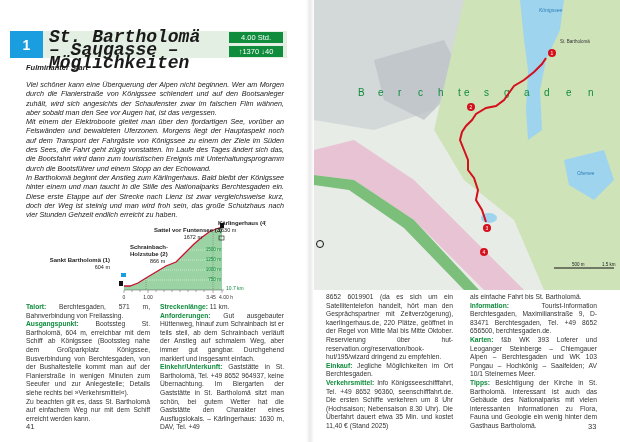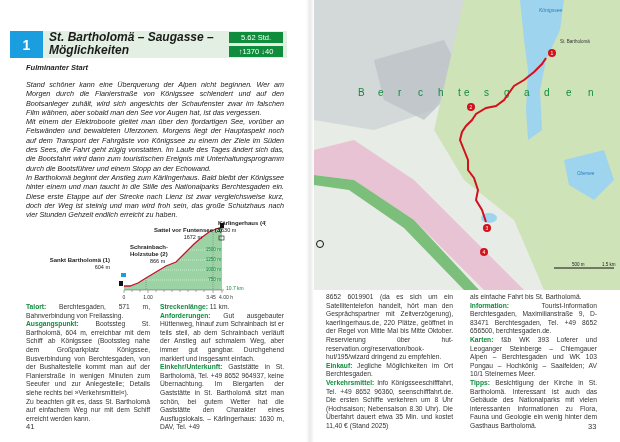--- a/index.html
+++ b/index.html
@@ -2,21 +2,21 @@
 <html><head>
 <meta charset="utf-8">
 <style>
   html,body{margin:0;padding:0;}
   body{width:620px;height:442px;position:relative;overflow:hidden;background:#fff;font-family:"Liberation Sans",sans-serif;color:#222;}
   .page-left{position:absolute;left:0;top:0;width:310px;height:442px;background:#fff;}
   .page-right{position:absolute;left:310px;top:0;width:310px;height:406px;background:#fff;}
   .gutter{position:absolute;left:306px;top:0;width:8px;height:442px;background:linear-gradient(to right,#fff,#e9e9e9 50%,#fff);}
   .header-band{position:absolute;left:10px;top:31px;width:277px;height:27px;background:#e3efe2;}
   .tour-num{position:absolute;left:10px;top:31px;width:33px;height:27px;background:#1a9ee0;color:#fff;font-weight:bold;font-size:14px;display:flex;align-items:center;justify-content:center;}
-  .tour-title{position:absolute;left:49px;top:31px;width:170px;font-size:12px;font-weight:bold;font-style:italic;line-height:13px;color:#1a1a1a;}
+  .tour-title{position:absolute;left:49px;top:31px;width:170px;font-size:18px;font-weight:bold;font-style:italic;line-height:13px;color:#1a1a1a;font-family:Liberation Mono, monospace;}
   .badge{position:absolute;left:229px;width:54px;height:11px;background:#0f8c3c;color:#fff;font-size:7.5px;display:flex;align-items:center;justify-content:center;}
   .badge.time{top:32px;}
   .badge.ascent{top:46px;}
   .subhead{position:absolute;left:26px;top:63px;font-size:7.5px;font-weight:bold;font-style:italic;color:#222;}
   .intro{position:absolute;left:26px;top:80px;width:258px;font-size:7.2px;line-height:9.3px;font-style:italic;text-align:justify;color:#222;}
   .intro p{margin:0;}
   .profile{position:absolute;left:26px;top:214px;width:240px;height:90px;}
   .col{position:absolute;font-size:6.7px;line-height:8.6px;text-align:justify;color:#333;}
   .col p{margin:0;}
   .lbl{color:#0f8c3c;font-weight:bold;}
@@ -28,26 +28,26 @@
 
 <div class="page-left">
   <div class="header-band"></div>
   <div class="tour-num">
       <span>1</span>
     </div>
   <div class="tour-title">
     <div>St. Bartholomä – Saugasse –</div>
     <div>Möglichkeiten</div>
   </div>
-  <div class="badge time">5.62 Std.</div>
+  <div class="badge time">4.00 Std.</div>
   <div class="badge ascent">↑1370 ↓40</div>
 
   <div class="subhead">Fulminanter Start</div>
   <div class="intro">
-    <p>Stand schöner kann eine Überquerung der Alpen nicht beginnen. Wer am Morgen durch die Flanierstraße von Königssee schlendert und auf den Bootsanleger zuhält, wird sich angesichts der Schaufenster zwar im falschen Film wähnen, aber sobald man den See vor Augen hat, ist das vergessen.</p>
+    <p>Viel schöner kann eine Überquerung der Alpen nicht beginnen. Wer am Morgen durch die Flanierstraße von Königssee schlendert und auf den Bootsanleger zuhält, wird sich angesichts der Schaufenster zwar im falschen Film wähnen, aber sobald man den See vor Augen hat, ist das vergessen.</p>
     <p>Mit einem der Elektroboote gleitet man über den fjordartigen See, vorüber an Felswänden und bewaldeten Uferzonen. Morgens liegt der Hauptaspekt noch auf dem Transport der Fahrgäste von Königssee zu einem der Ziele im Süden des Sees, die Fahrt geht zügig vonstatten. Im Laufe des Tages ändert sich das, die Bootsfahrt wird dann zum touristischen Ereignis mit Unterhaltungsprogramm durch die Bootsführer und einem Stopp an der Echowand.</p>
     <p>In Bartholomä beginnt der Anstieg zum Kärlingerhaus. Bald bleibt der Königssee hinter einem und man taucht in die Stille des Nationalparks Berchtesgaden ein. Diese erste Etappe auf der Strecke nach Lienz ist zwar vergleichsweise kurz, doch der Weg ist steinig und man wird froh sein, das große Schutzhaus nach vier Stunden Gehzeit endlich erreicht zu haben.</p>
   </div>
 
   <svg class="profile" viewBox="0 0 240 90" width="240" height="90">
     <polygon fill="#9bd3a4" points="98,72 104,72 112,69 120,64 130,58 140,52 150,48 158,40 168,30 175,24 183,18 190,15 196,13 196,76 98,76"></polygon>
     <g stroke="#fff" stroke-width="0.5" stroke-dasharray="1,1">
       <line x1="98" y1="36" x2="196" y2="36"></line>
         <line x1="98" y1="46" x2="196" y2="46"></line>
         <line x1="98" y1="56" x2="196" y2="56"></line>

